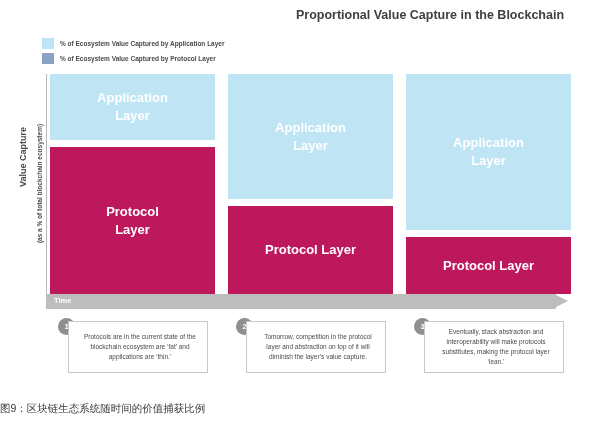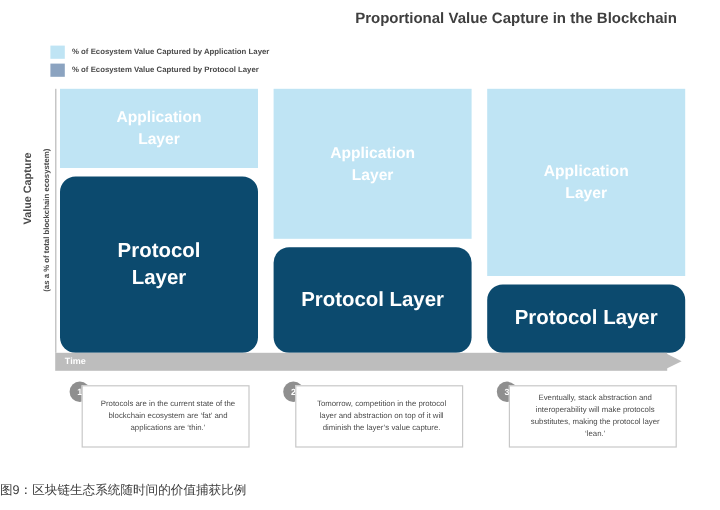--- a/index.html
+++ b/index.html
@@ -108,23 +108,22 @@
     color: #ffffff;
     font-weight: bold;
     line-height: 1.35;
     padding: 4px;
   }
   .bar-app {
     background: #bfe4f4;
     font-size: 13px;
   }
   .bar-proto {
-    background: #0c4a6e;
-    font-size: 17px;
-    border-radius: 13px;
+    background: #be185d;
+    font-size: 13px;
   }
   .gap {
     height: 7px;
   }
 
   
   .time-arrow {
     position: absolute;
     left: 46px;
     top: 294px;

